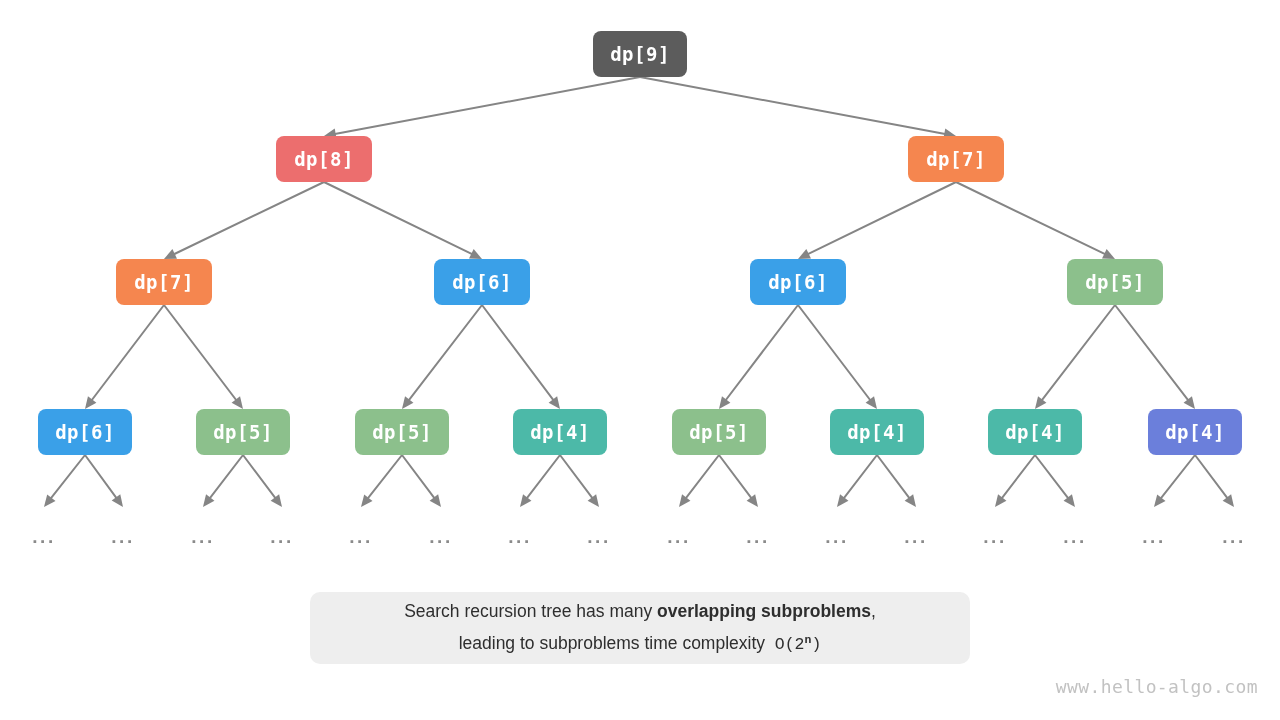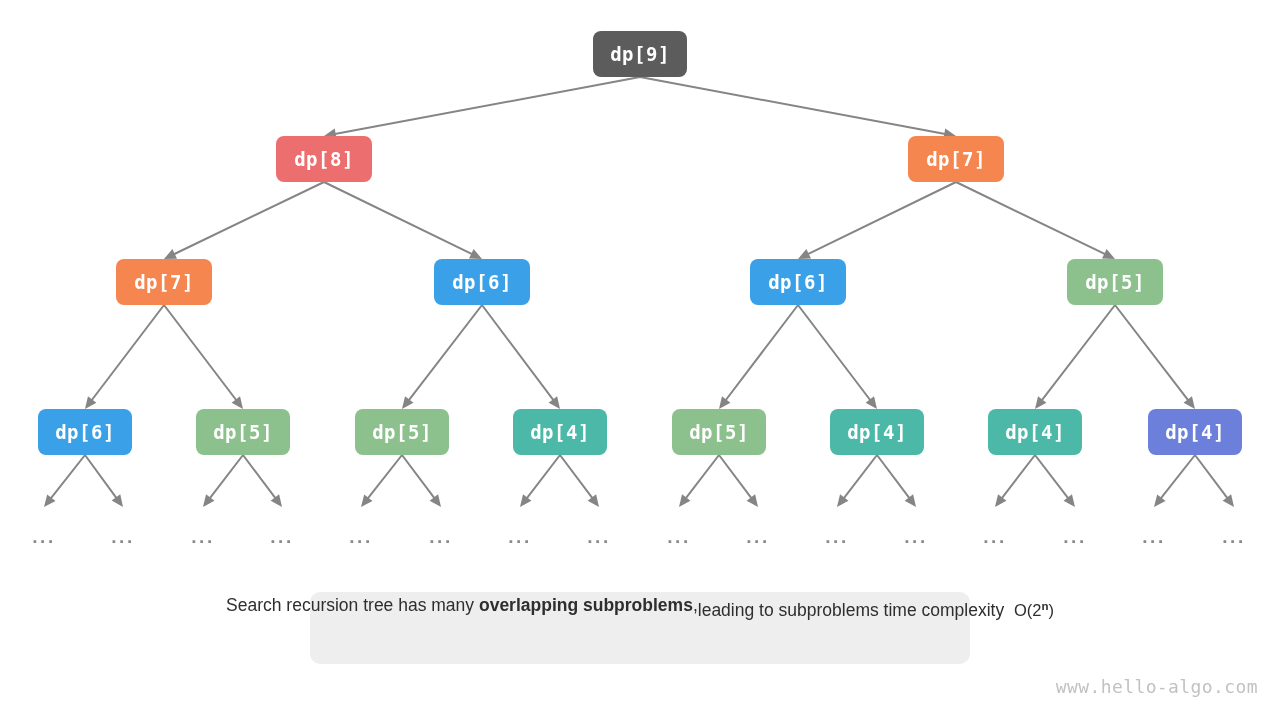--- a/index.html
+++ b/index.html
@@ -51,36 +51,36 @@
   }
   #caption-box {
     position: absolute;
     left: 310px;
     top: 592px;
     width: 660px;
     height: 72px;
     background: #eeeeee;
     border-radius: 10px;
     display: flex;
-    flex-direction: row;
+    flex-direction: column;
     justify-content: center;
     box-sizing: border-box;
   }
   .caption-line {
     color: #2e2e2e;
     font-size: 17.5px;
     line-height: 27px;
     text-align: center;
     white-space: nowrap;
   }
   .caption-line b {
     font-weight: 700;
   }
   .mono {
-    font-family: Liberation Sans, sans-serif;
+    font-family: Liberation Mono, monospace;
     font-size: 16.5px;
   }
   .mono sup {
     font-weight: 700;
     font-size: 11.5px;
   }
   #watermark {
     position: absolute;
     right: 22px;
     top: 676px;

